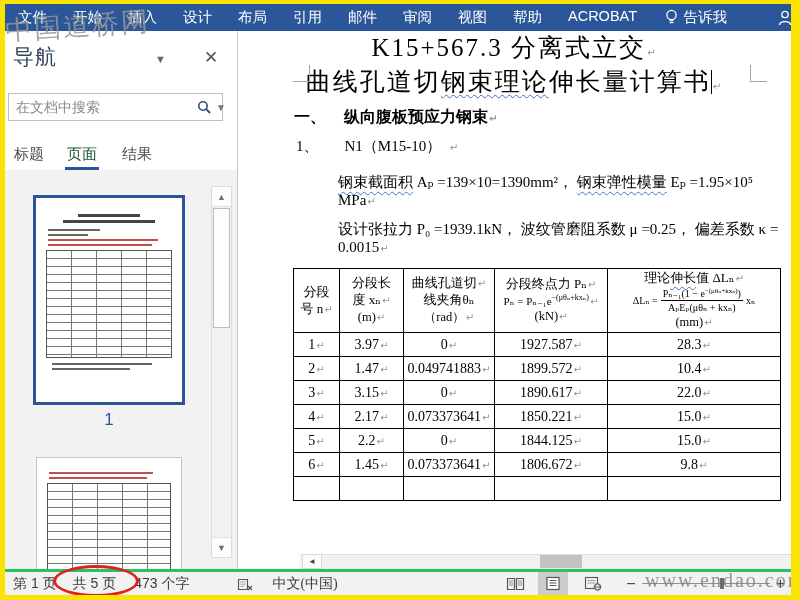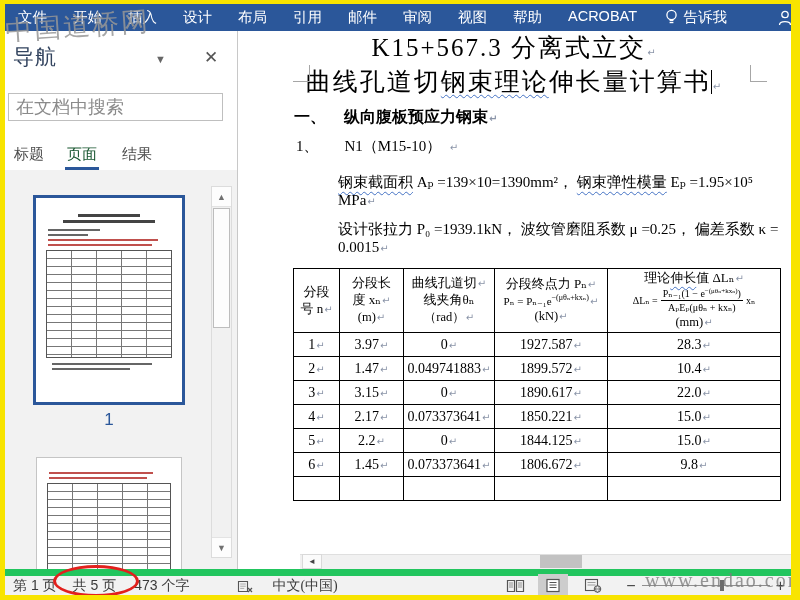--- a/index.html
+++ b/index.html
@@ -28,21 +28,21 @@
     border:3px solid #e2201d; border-radius:50%; pointer-events:none; }
 
   
   .navpane { position:absolute; left:0; top:27px; width:233px; height:538px; background:#fff; }
   .navpane .sep { position:absolute; right:0; top:0; width:1px; height:100%; background:#c8c8c8; }
   .nav-header { position:absolute; left:8px; top:12px; font-size:21px; color:#33445f; letter-spacing:1px; }
   .nav-caret { position:absolute; left:150px; top:22px; color:#666; font-size:11px; }
   .nav-close { position:absolute; left:199px; top:16px; color:#555; font-size:17px; }
   .nav-search { position:absolute; left:3px; top:62px; width:215px; height:28px; border:1px solid #bfbfbf;
     background:#fff; display:flex; align-items:center; }
-  .nav-search input { flex:1; border:none; outline:none; font-size:18px; color:#ef4444; padding-left:7px;
+  .nav-search input { flex:1; border:none; outline:none; font-size:14px; color:#ef4444; padding-left:7px;
     font-family:"Liberation Sans","DejaVu Sans",sans-serif; background:transparent; }
   .nav-search input::placeholder { color:#8a8a8a; opacity:1; }
   .nav-search .mag { margin-right:4px; }
   .nav-search .dd { color:#777; font-size:10px; margin-right:6px; }
   .nav-tabs { position:absolute; left:0; top:110px; width:100%; height:30px; font-size:15px; color:#4a4a4a; }
   .nav-tabs .ntab { position:absolute; top:4px; }
   .nav-tabs .ntab.active { color:#14532d; }
   .nav-tabs .ntab.active::after { content:""; position:absolute; left:-2px; right:-2px; bottom:-6px;
     height:3px; background:#2b579a; }
   .thumbs { position:absolute; left:0; top:139px; width:232px; height:399px; background:#f2f2f2; overflow:hidden; }
@@ -103,21 +103,21 @@
   
   .hscroll { position:absolute; left:233px; top:550px; width:553px; height:15px; background:#fff; }
   .hscroll .track { position:absolute; left:62px; top:0; right:0; height:100%; background:#f1f1f1;
     border-top:1px solid #dfdfdf; }
   .hscroll .larr { position:absolute; left:64px; top:0; width:20px; height:15px; background:#fbfbfb;
     border:1px solid #d9d9d9; color:#444; font-size:8px; text-align:center; line-height:14px; }
   .hscroll .hthumb { position:absolute; left:302px; top:1px; width:42px; height:13px; background:#c2c2c2; }
 
   
   .statusbar { position:absolute; left:0; top:565px; width:786px; height:26px; background:#f2f2f2;
-    border-top:7px solid #22c55e; display:flex; align-items:center; font-size:14px; color:#3b3b3b; }
+    border-top:3px solid #22c55e; display:flex; align-items:center; font-size:14px; color:#3b3b3b; }
   .statusbar .sb-item { white-space:nowrap; }
   .sb-left { display:flex; align-items:center; gap:0; }
   .sb-page { margin-left:8px; }
   .sb-total { margin-left:16px; }
   .sb-words { margin-left:18px; }
   .sb-proof { margin-left:48px; }
   .sb-lang { margin-left:18px;font-family:Liberation Serif, serif; }
   .sb-right { margin-left:auto; display:flex; align-items:center; }
   .viewbtn { width:30px; height:24px; display:flex; align-items:center; justify-content:center; }
   .viewbtn.sel { background:#cdcdcd; }

